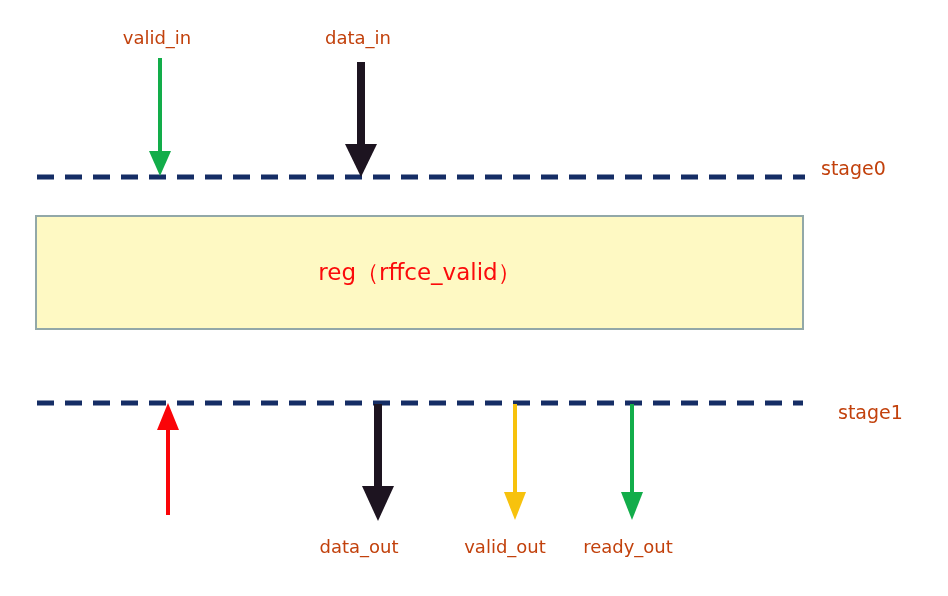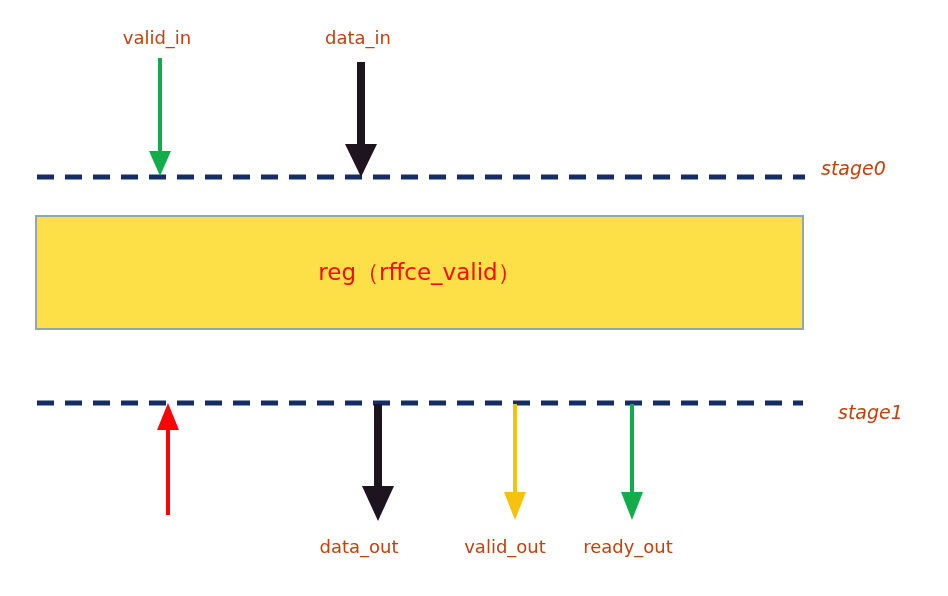--- a/index.html
+++ b/index.html
@@ -11,26 +11,26 @@
     overflow:hidden;
   }
   .svg-layer{position:absolute;left:0;top:0;width:948px;height:596px;}
   .label{
     position:absolute;
     transform:translate(-50%,-50%);
     color:#c2410c;
     font-size:18px;
     white-space:nowrap;
   }
-  .stage-label{font-size:19px;transform:translate(0,-50%);font-style:italic;}
+  .stage-label{font-size:19px;transform:translate(0,-50%);}
   .register-box{
     position:absolute;
     left:35px;top:215px;
     width:765px;height:111px;
-    background:#fde047;
+    background:#fef9c3;
     border:2px solid #92a8a8;
     display:flex;align-items:center;justify-content:center;
   }
   .register-text{
     color:#fb0b0b;
     font-size:23px;
     white-space:nowrap;
   }
 </style>
 </head>

